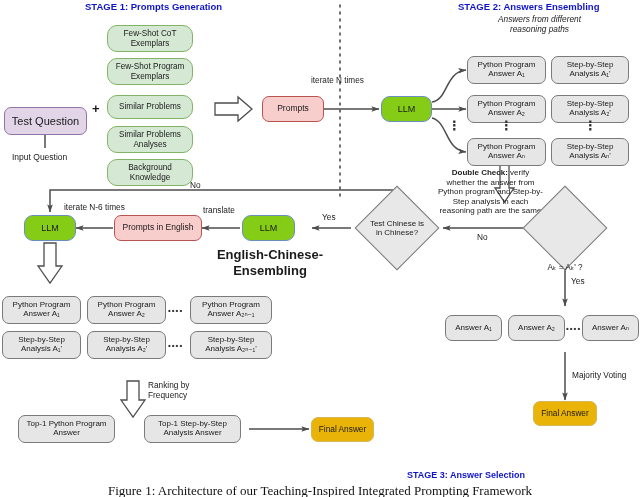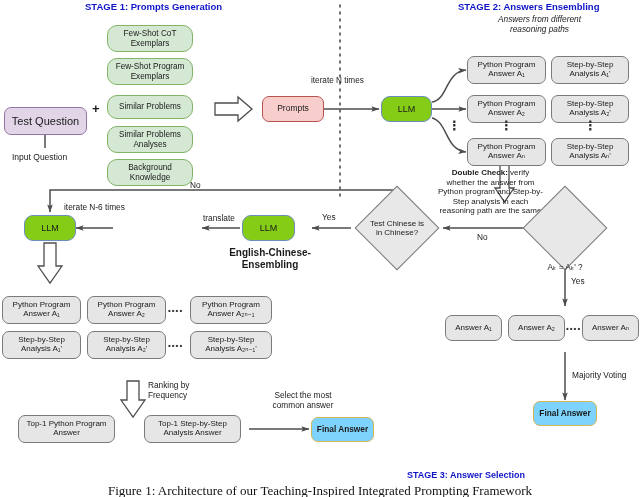--- a/index.html
+++ b/index.html
@@ -7,21 +7,21 @@
        font-family:"Liberation Sans","DejaVu Sans",sans-serif;color:#1a1a1a;}
   #stage{position:absolute;left:0;top:0;width:640px;height:497px;}
   .node{position:absolute;box-sizing:border-box;display:flex;align-items:center;
         justify-content:center;text-align:center;line-height:1.12;}
   .rbox{border-radius:7px;border:1px solid #666;}
   .green{background:#d5e8d4;border-color:#82b366;border-radius:10px;}
   .purple{background:#e1d5e7;border-color:#9673a6;}
   .red{background:#f8cecc;border-color:#b85450;}
   .blue{background:#84cc16;border-color:#6c8ebf;border-radius:9px;}
   .gray{background:#e6e6e6;border-color:#7a7a7a;}
-  .yellow{background:#7dd3fc;border-color:#d6b656;font-weight:bold;}
+  .yellow{background:#eab308;border-color:#d6b656;}
   .diamond{position:absolute;background:#e8e8e8;border:1px solid #777;
            transform:rotate(45deg);box-sizing:border-box;}
   .dlabel{position:absolute;display:flex;align-items:center;justify-content:center;
           text-align:center;line-height:1.12;}
   .lbl{position:absolute;white-space:nowrap;}
   .ctr{position:absolute;text-align:center;line-height:1.2;}
   .stagehdr{position:absolute;color:#0f14c8;font-weight:bold;white-space:nowrap;}
   svg.lay{position:absolute;left:0;top:0;width:640px;height:497px;overflow:visible;
           pointer-events:none;}
   .cap{position:absolute;left:0;width:640px;text-align:center;
@@ -138,24 +138,25 @@
   <div class="diamond" style="left:367px;top:198px;width:60px;height:60px;"></div>
   <div class="dlabel" style="left:352px;top:217px;width:90px;height:24px;font-size:8px;white-space:pre-line;">Test Chinese is
 in Chinese?</div>
 
   <div class="lbl" style="left:477px;top:232px;font-size:8.3px;">No</div>
   <div class="lbl" style="left:571px;top:276px;font-size:8.3px;">Yes</div>
   <div class="lbl" style="left:322px;top:212px;font-size:8.3px;">Yes</div>
   <div class="lbl" style="left:190px;top:180px;font-size:8.3px;">No</div>
 
   <div class="node rbox blue" style="left:242px;top:215px;width:53px;height:26px;font-size:9px;">LLM</div>
+  <div class="node rbox red" style="left:114px;top:215px;width:88px;height:26px;font-size:8.5px;">Prompts in English</div>
   <div class="node rbox blue" style="left:24px;top:215px;width:52px;height:26px;font-size:9px;">LLM</div>
-  <div class="lbl" style="left:203px;top:205px;font-size:8.3px;margin-top:8px;">translate</div>
+  <div class="lbl" style="left:203px;top:205px;font-size:8.3px;">translate</div>
   <div class="lbl" style="left:64px;top:202px;font-size:8.3px;">iterate N-6 times</div>
-  <div class="ctr" style="left:195px;top:247px;width:150px;font-size:10px;font-weight:bold;white-space:pre-line;">English-Chinese-
+  <div class="ctr" style="left:195px;top:247px;width:150px;font-size:13px;font-weight:bold;white-space:pre-line;">English-Chinese-
 Ensembling</div>
 
   <div class="node rbox gray" style="left:2px;top:296px;width:79px;height:28px;font-size:8px;white-space:pre-line;">Python Program
 Answer  A₁</div>
   <div class="node rbox gray" style="left:87px;top:296px;width:79px;height:28px;font-size:8px;white-space:pre-line;">Python Program
 Answer A₂</div>
   <div class="node rbox gray" style="left:190px;top:296px;width:82px;height:28px;font-size:8px;white-space:pre-line;">Python Program
 Answer A₂ₙ₋₁</div>
   <div class="dotsrow" style="left:168px;top:306px;font-size:8px;">••••</div>
 
@@ -167,22 +168,20 @@
 Analysis A₂ₙ₋₁'</div>
   <div class="dotsrow" style="left:168px;top:341px;font-size:8px;">••••</div>
 
   <div class="ctr" style="left:148px;top:381px;width:90px;font-size:8.3px;text-align:left;white-space:pre-line;">Ranking by
 Frequency</div>
 
   <div class="node rbox gray" style="left:18px;top:415px;width:97px;height:28px;font-size:8px;white-space:pre-line;">Top-1 Python Program
 Answer</div>
   <div class="node rbox gray" style="left:144px;top:415px;width:97px;height:28px;font-size:8px;white-space:pre-line;">Top-1 Step-by-Step
 Analysis Answer</div>
-  <div class="ctr" style="left:248px;top:391px;width:110px;font-size:8.3px;white-space:pre-line;">Select the most
-common answer</div>
   <div class="node rbox yellow" style="left:311px;top:417px;width:63px;height:25px;font-size:8.3px;">Final Answer</div>
 
   <div class="node rbox gray" style="left:445px;top:315px;width:57px;height:26px;font-size:8px;">Answer  A₁</div>
   <div class="node rbox gray" style="left:508px;top:315px;width:57px;height:26px;font-size:8px;">Answer A₂</div>
   <div class="node rbox gray" style="left:582px;top:315px;width:57px;height:26px;font-size:8px;">Answer Aₙ</div>
   <div class="dotsrow" style="left:566px;top:324px;font-size:8px;">••••</div>
 
   <div class="lbl" style="left:572px;top:370px;font-size:8.3px;">Majority Voting</div>
   <div class="node rbox yellow" style="left:533px;top:401px;width:64px;height:25px;font-size:8.3px;">Final Answer</div>
 

